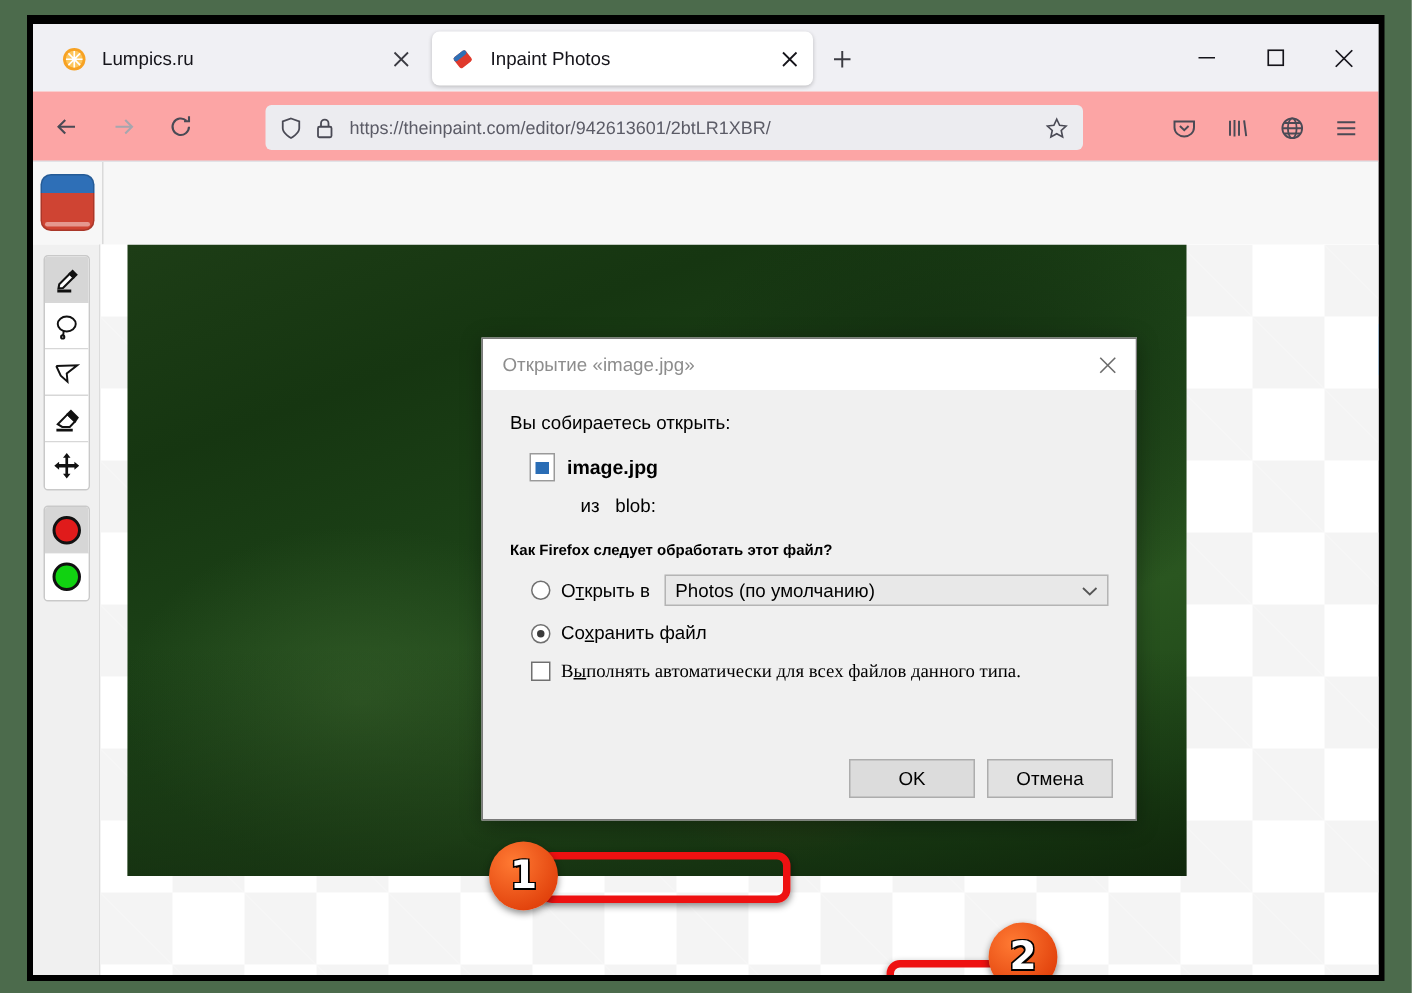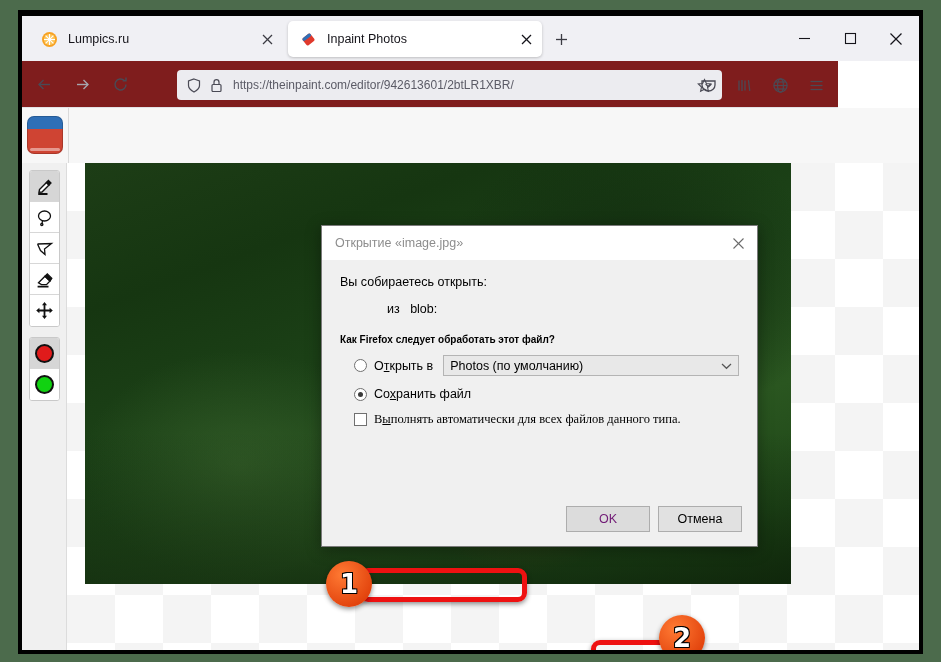--- a/index.html
+++ b/index.html
@@ -74,22 +74,22 @@
   
   .wincontrols { position: absolute; right: 0; top: 0; height: 45px; display: flex; }
   .wc {
     width: 46px; height: 45px;
     display: flex; align-items: center; justify-content: center;
   }
 
   
   .navbar {
     position: absolute; left: 0; top: 45px;
-    width: 816px; height: 47px;
-    background: #7f1d1d;
+    width: 897px; height: 47px;
+    background: #fca5a5;
     border-bottom: 1px solid #e2e2e6;
     display: flex; align-items: center;
   }
   .navbtn {
     width: 32px; height: 32px; margin-left: 6px;
     display: flex; align-items: center; justify-content: center;
     border-radius: 4px;
   }
   .urlbar {
     position: absolute; left: 155px; top: 9px;
@@ -317,21 +317,21 @@
   .dlg-footer {
     position: absolute; right: 15px; bottom: 14px;
     display: flex; gap: 8px;
   }
   .dlg-btn {
     width: 84px; height: 26px;
     border: 1px solid #adadad; background: #e1e1e1;
     display: flex; align-items: center; justify-content: center;
     font-size: 12.5px;
   }
-  .dlg-btn.disabled { color: #701a75; background: #dcdcdc; }
+  .dlg-btn.disabled { color: #000000; background: #dcdcdc; }
 
   
   .hl-box {
     position: absolute;
     border: 5px solid #ee1111;
     border-radius: 9px;
     box-shadow: 0 2px 5px rgba(0,0,0,.45);
     pointer-events: none;
   }
   #hl1 { left: 292px; top: 405px; width: 168px; height: 34px; }
@@ -655,20 +655,24 @@
               <svg width="13" height="13" viewBox="0 0 13 13" stroke="#6b6b6b" stroke-width="1.1">
                 <line x1="1.5" y1="1.5" x2="11.5" y2="11.5"></line>
                   <line x1="11.5" y1="1.5" x2="1.5" y2="11.5"></line>
               </svg>
             </span>
           </div>
 
           <div class="dlg-body">
             <div class="dlg-line1">Вы собираетесь открыть:</div>
 
+            <div class="file-row">
+              <span class="file-icon"></span>
+              <span class="file-name">image.jpg</span>
+            </div>
 
             <div class="file-meta2">
               <span>из</span>
               &nbsp;
               <span>blob:</span>
             </div>
 
             <div class="dlg-q">Как Firefox следует обработать этот файл?</div>
 
             <div class="radio-row">

